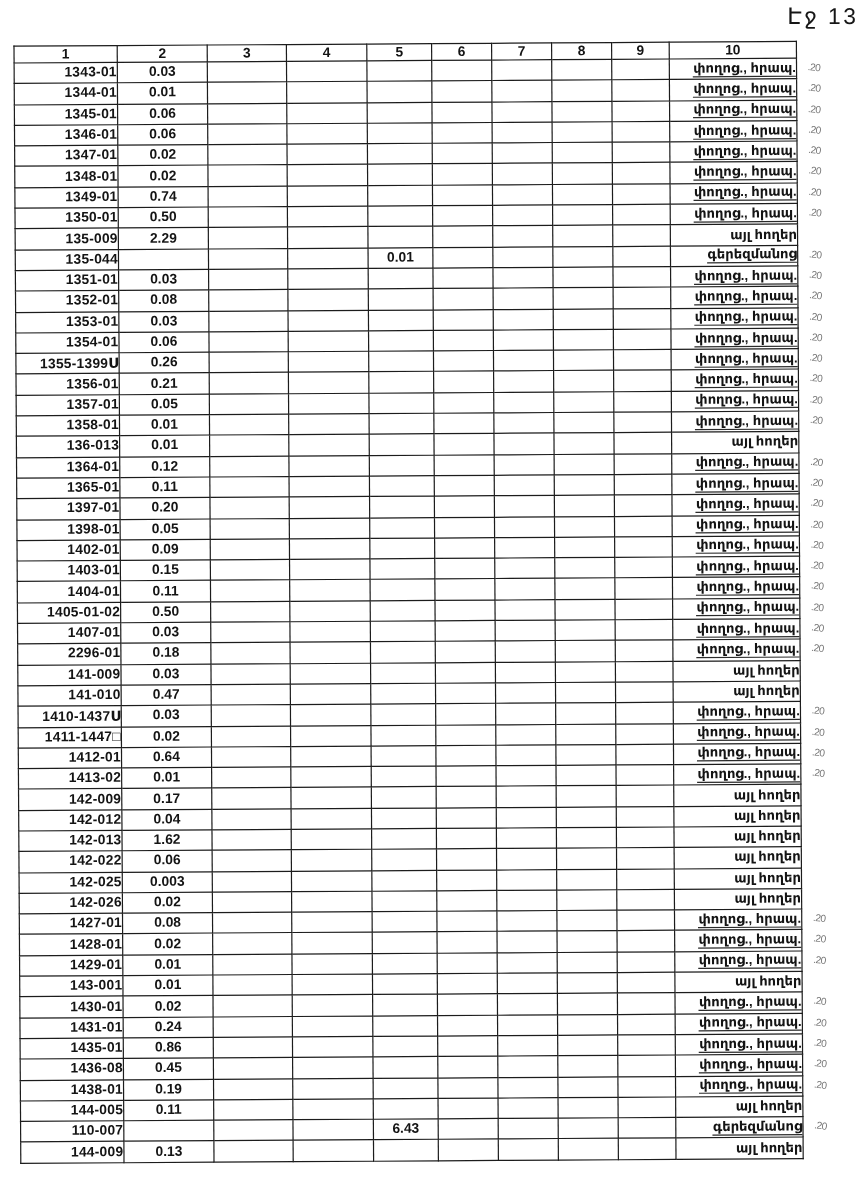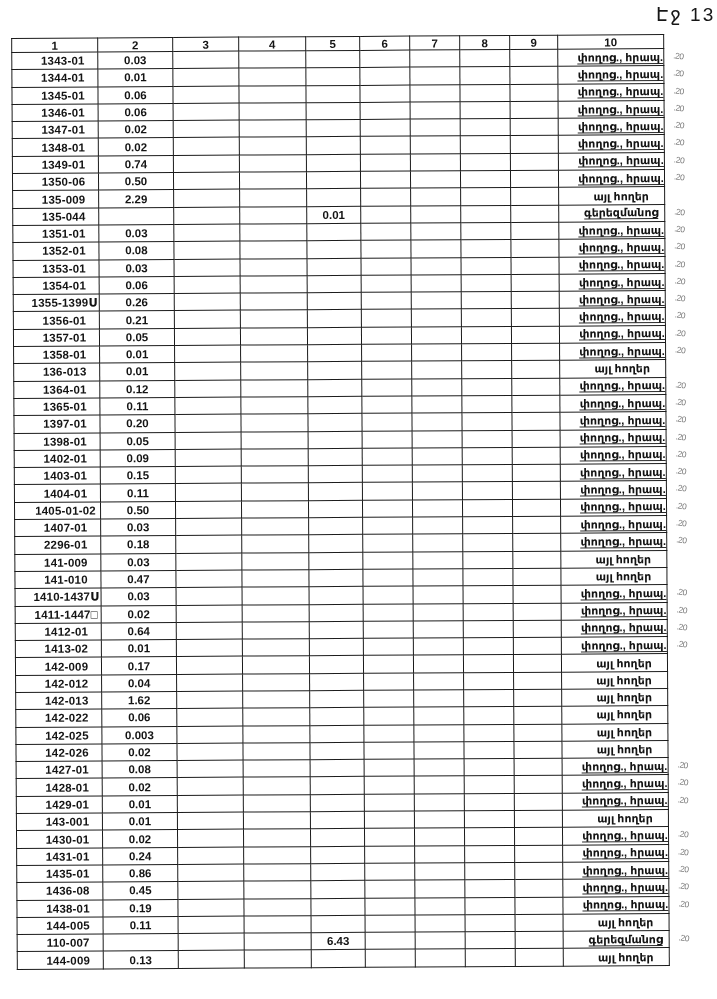--- a/index.html
+++ b/index.html
@@ -39,23 +39,23 @@
     font-size:11.5px;
     text-align:center;
     font-weight:700;
   }
   td {
     height:16.3px;
     font-size:11.5px;
     position:relative;
     overflow:visible;
   }
-  td.c1 { text-align:center; padding-left:16px; letter-spacing:.2px; }
+  td.c1 { text-align:right; padding-left:16px; letter-spacing:.2px; }
   td.c2, td.c5 { text-align:center; }
-  td.c10 { text-align:center; padding-left:19px; font-size:11px; }
+  td.c10 { text-align:right; padding-left:19px; font-size:11px; }
   td.c10 span.cell-text { display:inline-block; line-height:12px; }
   span.u { border-bottom:1.2px solid #2a2a2a; }
   .mark {
     position:absolute;
     left:calc(100% + 10px);
     top:2px;
     font-size:8.5px;
     font-weight:400;
     color:#5d5d5d;
     letter-spacing:-0.5px;
@@ -175,21 +175,21 @@
           <td class="c3"></td>
           <td class="c4"></td>
           <td class="c5"></td>
           <td class="c6"></td>
           <td class="c7"></td>
           <td class="c8"></td>
           <td class="c9"></td>
           <td class="c10"><span class="cell-text u">փողոց., հրապ.</span><span class="mark">.20</span></td>
         </tr>
         <tr>
-          <td class="c1"><span class="cell-text">1350-06</span></td>
+          <td class="c1"><span class="cell-text">1350-01</span></td>
           <td class="c2"><span class="cell-text">0.50</span></td>
           <td class="c3"></td>
           <td class="c4"></td>
           <td class="c5"></td>
           <td class="c6"></td>
           <td class="c7"></td>
           <td class="c8"></td>
           <td class="c9"></td>
           <td class="c10"><span class="cell-text u">փողոց., հրապ.</span><span class="mark">.20</span></td>
         </tr>

